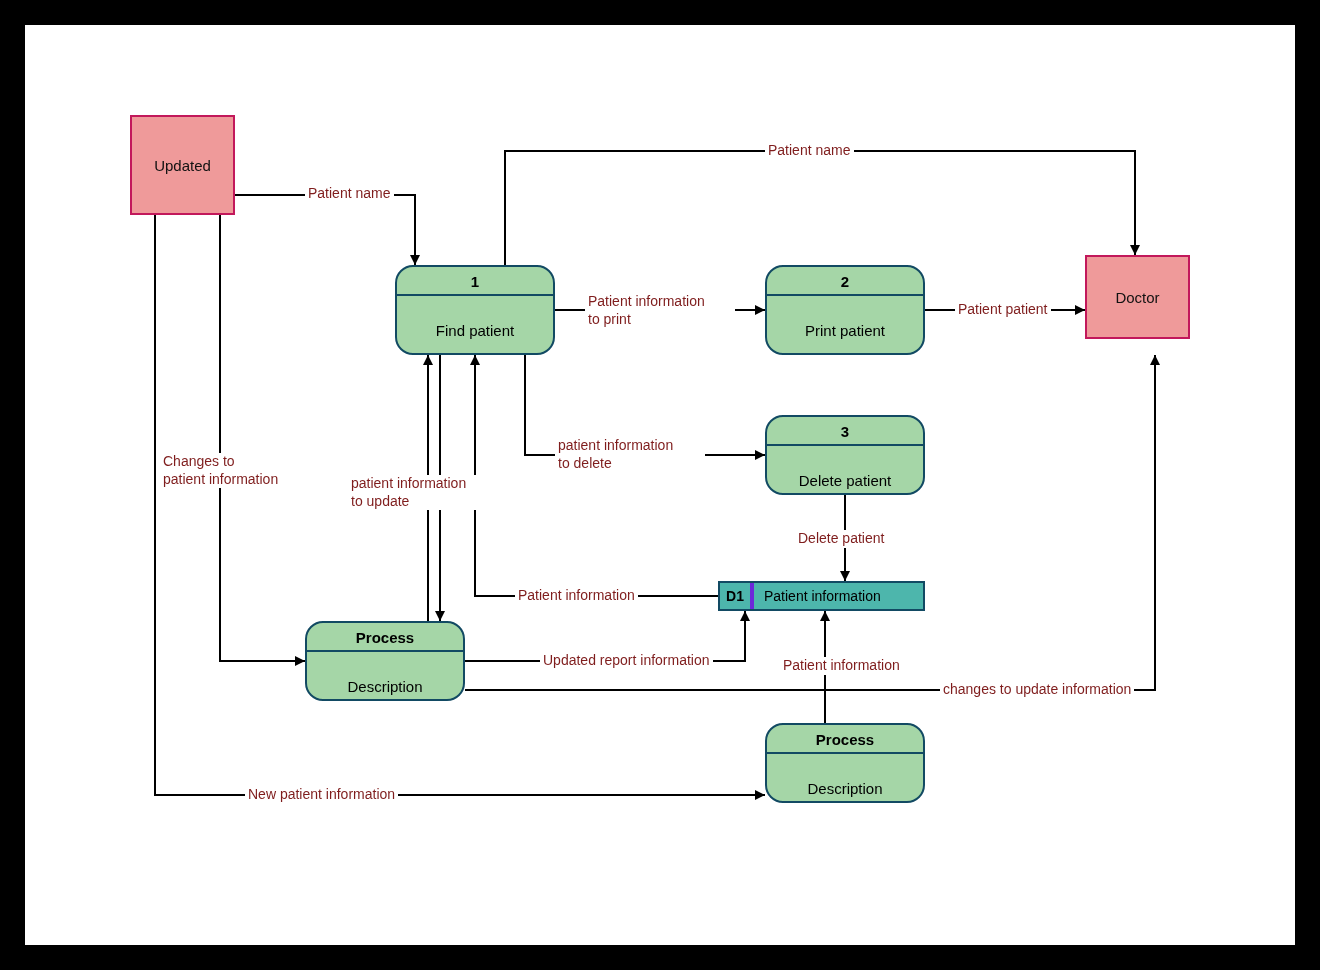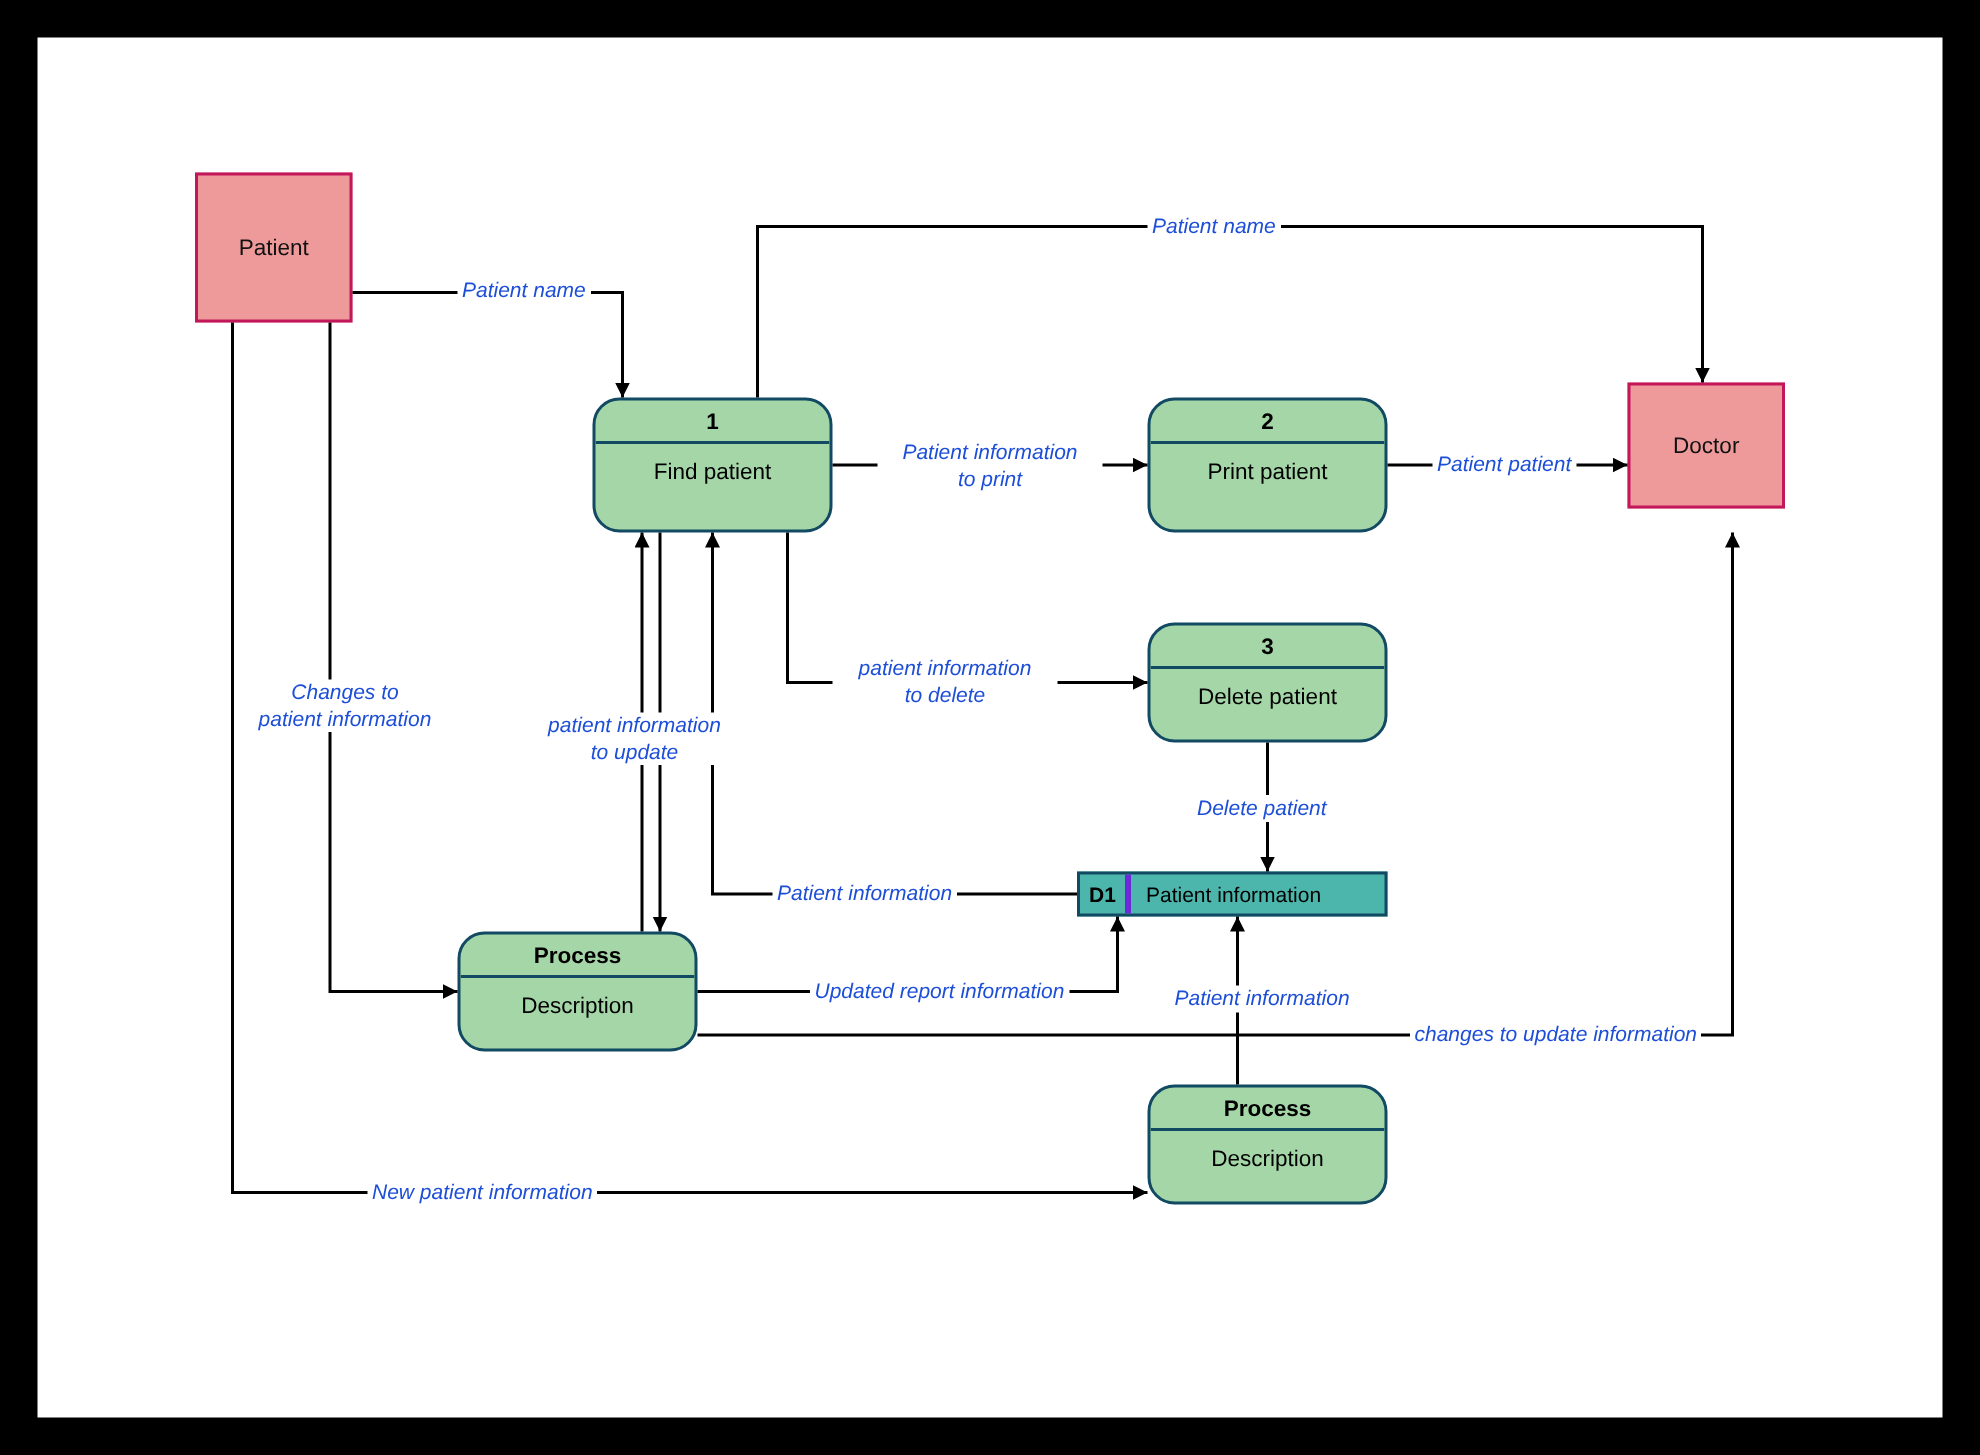--- a/index.html
+++ b/index.html
@@ -40,20 +40,21 @@
     text-align: center;
     font-weight: bold;
     font-size: 15px;
     padding: 6px 0 4px 0;
     border-bottom: 2px solid #124a63;
   }
   .process .p-body {
     text-align: center;
     font-size: 15px;
     padding: 10px 4px;
+    margin-top: 16px;
   }
   .datastore {
     position: absolute;
     background: #4db6ac;
     border: 2px solid #124a63;
     display: flex;
     align-items: stretch;
     font-size: 14px;
   }
   .datastore .ds-id {
@@ -67,43 +68,42 @@
   .datastore .ds-label {
     flex: 1;
     display: flex;
     align-items: center;
     padding-left: 10px;
   }
   .edge-label {
     position: absolute;
     background: #fff;
     font-size: 14px;
-    color: #1d4ed8;
-    text-align: center;
+    color: #7f1d1d;
+    text-align: left;
     line-height: 1.25;
     padding: 0 3px;
     white-space: nowrap;
-    font-style: italic;
   }
   .edge-label.multi { white-space: normal; }
   svg.edges {
     position: absolute;
     left: 0; top: 0;
     width: 1270px;
     height: 920px;
     pointer-events: none;
   }
 </style>
 </head>
 <body>
 
 <div class="canvas">
 
   <div class="entity" style="left:105px; top:90px; width:105px; height:100px;">
-    <span>Patient</span>
+    <span>Updated</span>
   </div>
 
   <div class="entity" style="left:1060px; top:230px; width:105px; height:84px;">
     <span>Doctor</span>
   </div>
 
   <div class="process" style="left:370px; top:240px; width:160px; height:90px;">
     <div class="p-header">1</div>
     <div class="p-body">Find patient</div>
   </div>

